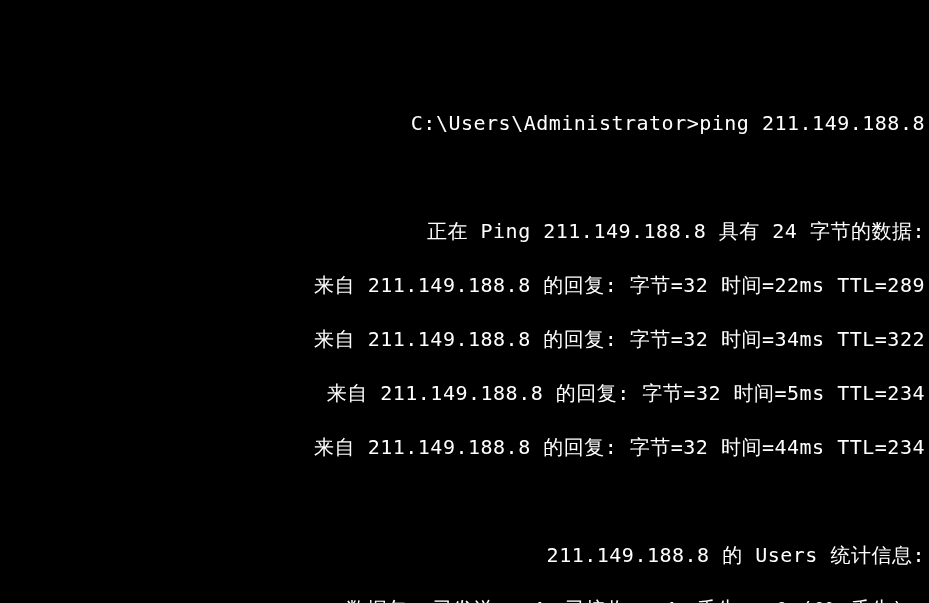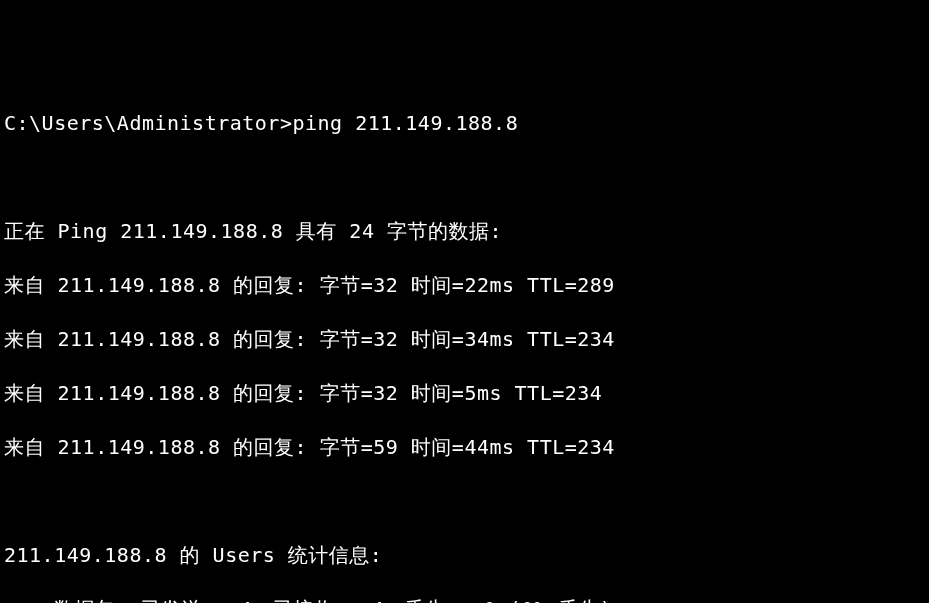--- a/index.html
+++ b/index.html
@@ -1,18 +1,19 @@
 <!DOCTYPE html>
 <html><head>
   <meta charset="utf-8">
   <style>
     * {
       margin: 0;
       padding: 0;
       box-sizing: border-box;
+      text-align: right;
     }
     body {
       background-color: #000000;
       color: #ffffff;
       font-family: "NSimSun", "SimSun", "Consolas", monospace;
       font-size: 20px;
       line-height: 1.35;
       letter-spacing: 0.5px;
       width: 929px;
       height: 603px;
@@ -32,23 +33,23 @@
   </style>
 </head>
 <body>
 
 
 
 <div class="line"><span>C:\Users\Administrator&gt;</span><span>ping 211.149.188.8</span></div>
 <div class="blank"></div>
 <div class="line">正在 Ping 211.149.188.8 具有 24 字节的数据:</div>
 <div class="line">来自 211.149.188.8 的回复: 字节=32 时间=22ms TTL=289</div>
-<div class="line">来自 211.149.188.8 的回复: 字节=32 时间=34ms TTL=234</div>
+<div class="line">来自 211.149.188.8 的回复: 字节=32 时间=34ms TTL=322</div>
 <div class="line">来自 211.149.188.8 的回复: 字节=32 时间=5ms TTL=234</div>
-<div class="line">来自 211.149.188.8 的回复: 字节=59 时间=44ms TTL=234</div>
+<div class="line">来自 211.149.188.8 的回复: 字节=32 时间=44ms TTL=234</div>
 <div class="blank"></div>
 <div class="line">211.149.188.8 的 Users 统计信息:</div>
 <div class="line indent">数据包: 已发送 = 4，已接收 = 4，丢失 = 0 (0% 丢失)，</div>
 
 
 
 
 
 
 

